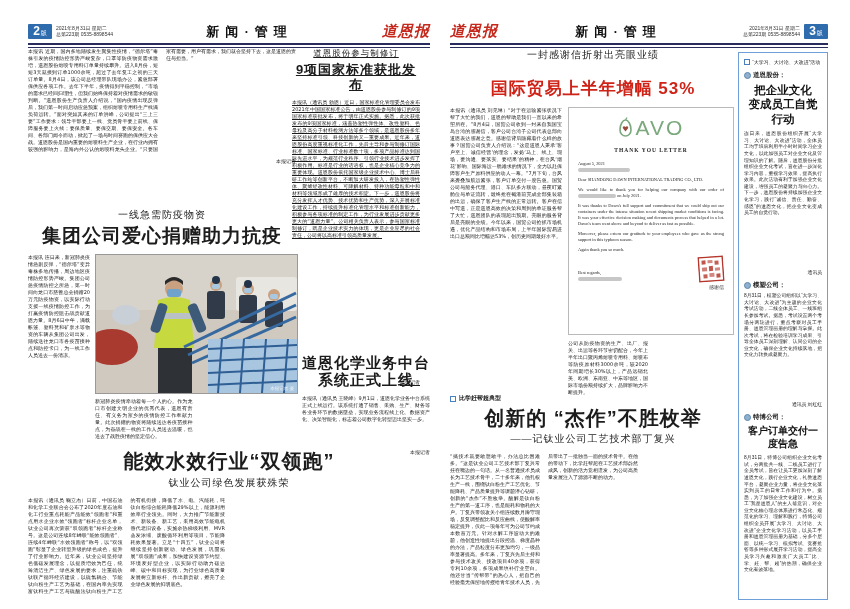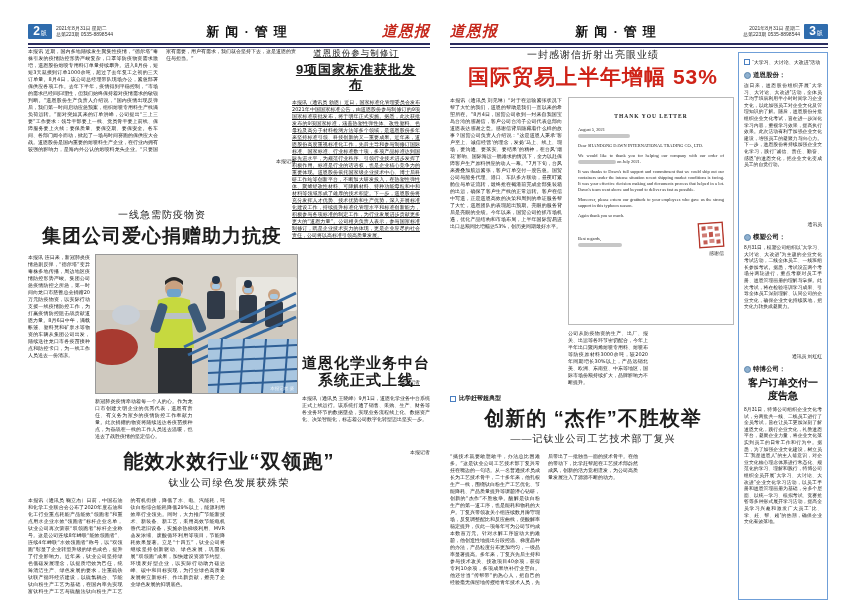--- a/index.html
+++ b/index.html
@@ -183,25 +183,33 @@
       <div>总第223期 0535-8898544</div>
     </div>
     <div class="pg-box">
       <span class="pg-num">3</span>
         <span class="pg-ban">版</span>
     </div>
   </div>
 
   <div class="abs" style="left:0;top:26px;width:286px;">
     <div class="kicker">一封感谢信折射出亮眼业绩</div>
-    <div class="hl red" style="font-size:21px;margin:3px 0 8px;">国际贸易上半年增幅 53%</div>
+    <div class="hl red" style="font-size:17px;margin:17px 0 8px;">国际贸易上半年增幅 53%</div>
     <div style="display:flex;gap:6px;">
       <div class="bt" style="width:112px;height:292px;flex:none;">本报讯（通讯员 刘见琳）“对于在运输紧张状况下帮了大忙的我们，道恩的帮助是我们一直以来的希望所在。”8月4日，国贸公司收到一封来自我国宝岛台湾的感谢信，客户公司台湾子公司代表总部向道恩表达感谢之意。感谢信背后隐藏着什么样的故事？国贸公司负责人介绍说：“这是道恩人秉承‘客户至上、诚信经营’的理念，发扬‘马上、线上、现场，要沟通、要落实、要结果’的精神，在台风‘烟花’影响、国际海运一舱难求的情况下，全力以赴保障客户生产原料供应的动人一幕。”7月下旬，台风来袭叠加航运紧张，客户订单交付一度告急。国贸公司与船务代理、港口、车队多方联动，昼夜盯紧舱位与单证流转，最终抢在截港前完成全部集装箱的出运，确保了客户生产线的正常运转。客户在信中写道，正是道恩高效的决策和周到的单证服务帮了大忙，道恩团队的表现超出预期。亮眼的服务背后是亮眼的业绩。今年以来，国贸公司抢抓市场机遇，优化产品结构和市场布局，上半年国际贸易进出口总额同比增幅达53%，创历史同期最好水平。</div>
       <div style="flex:1;">
         <div class="letter" style="width:166px;height:228px;box-sizing:border-box;">
+          <div class="avo">
+            <svg width="15" height="21" viewBox="0 0 15 21">
+              <path d="M7.5 3 C10 3 13 7 13 13 a5.5 6 0 0 1 -11 0 C2 7 5 3 7.5 3 Z" fill="none" stroke="#7ba87d" stroke-width="1.6"></path>
+              <line x1="7.5" y1="3" x2="9" y2="0.5" stroke="#7ba87d" stroke-width="1.4"></line>
+              <path d="M7.5 10 c1.4 -1.8 3.6 -0.2 2.4 1.6 L7.5 14.4 5.1 11.6 c-1.2 -1.8 1 -3.4 2.4 -1.6 Z" fill="#9a4a3a"></path>
+            </svg>
+            <span class="avo-word">AVO</span>
+          </div>
           <div class="letter-title">THANK YOU LETTER</div>
           <div class="letter-line">August 5, 2021</div>
           <div class="letter-line"><span class="redact"></span></div>
           <div class="letter-par">Dear SHANDONG DAWN INTERNATIONAL TRADING CO., LTD.</div>
           <div class="letter-par"><span>We would like to thank you for helping our company with our order of</span> <span class="redact" style="width:38px;"></span> <span>on July 2021.</span></div>
           <div class="letter-par">It was thanks to Dawn's full support and commitment that we could ship out our containers under the intense situation recent shipping market conditions is facing. It was your effective decision making and documents process that helped in a lot. Dawn's team went above and beyond to deliver as fast as possible.</div>
           <div class="letter-par">Moreover, please extern our gratitude to your employees who gave us the strong support in this typhoon season.</div>
           <div class="letter-par">Again thank you so much.</div>
           <div class="seal-row">
             <div style="flex:1;">
@@ -244,20 +252,22 @@
     <div class="sb-label">
       <span class="sq"></span>
       <span>“大学习、大讨论、大改进”活动</span>
     </div>
 
     <div>
       <div class="sb-org">
           <span class="dot"></span>
           <span>道恩股份：</span>
         </div>
+      <div class="sb-hl pre">把企业文化
+变成员工自觉行动</div>
       <div class="sb-body" style="height:136px;">连日来，道恩股份组织开展“大学习、大讨论、大改进”活动，全体员工均于班后利用半小时时间学习企业文化，以此加强员工对企业文化及管理知识的了解。随后，道恩股份分批组织企业文化考试，旨在进一步深化学习内容，重视学习效果，提高执行效果。此次活动有利于加强企业文化建设，增强员工的凝聚力与向心力。下一步，道恩股份将持续加强企业文化学习，践行“诚信、责任、勤奋、感恩”的道恩文化，把企业文化变成员工的自觉行动。</div>
       <div class="sb-credit">通讯员</div>
     </div>
 
     <div>
       <div class="sb-org">
           <span class="dot"></span>
           <span>模塑公司：</span>
         </div>
       <div class="sb-body" style="height:106px;">8月31日，模塑公司组织以“大学习、大讨论、大改进”为主题的企业文化考试活动，二线全体员工、一线班组长参加考试。据悉，考试设置两个考场分两轮进行，重点考察对员工手册、道恩管理画册的理解与掌握。此次考试，将在检验培训学习成果、引导全体员工深刻理解、认同公司的企业文化，确保企业文化持续落地，把文化力转换成凝聚力。</div>

